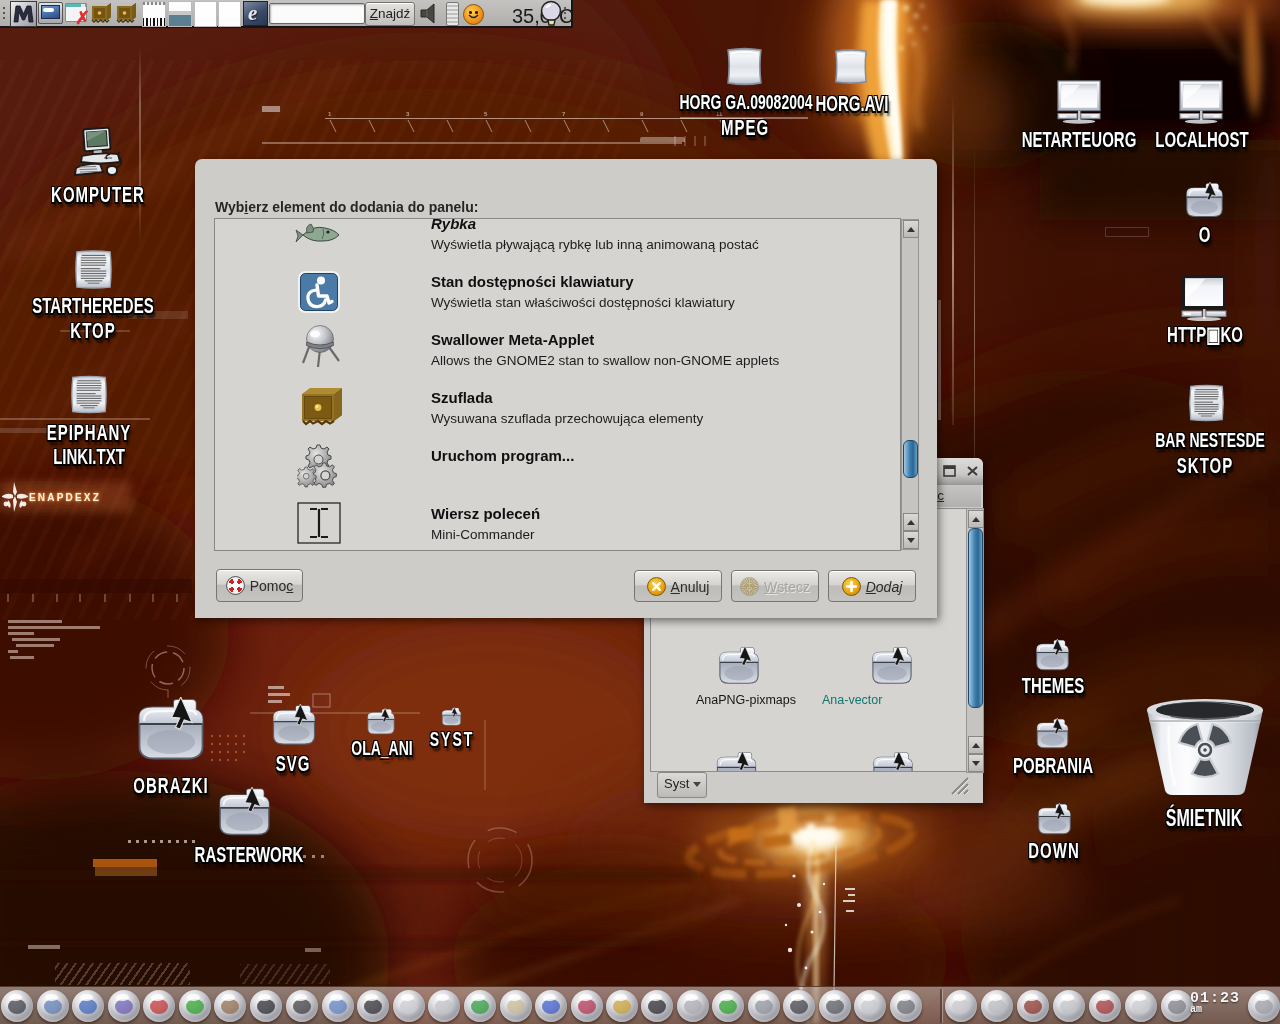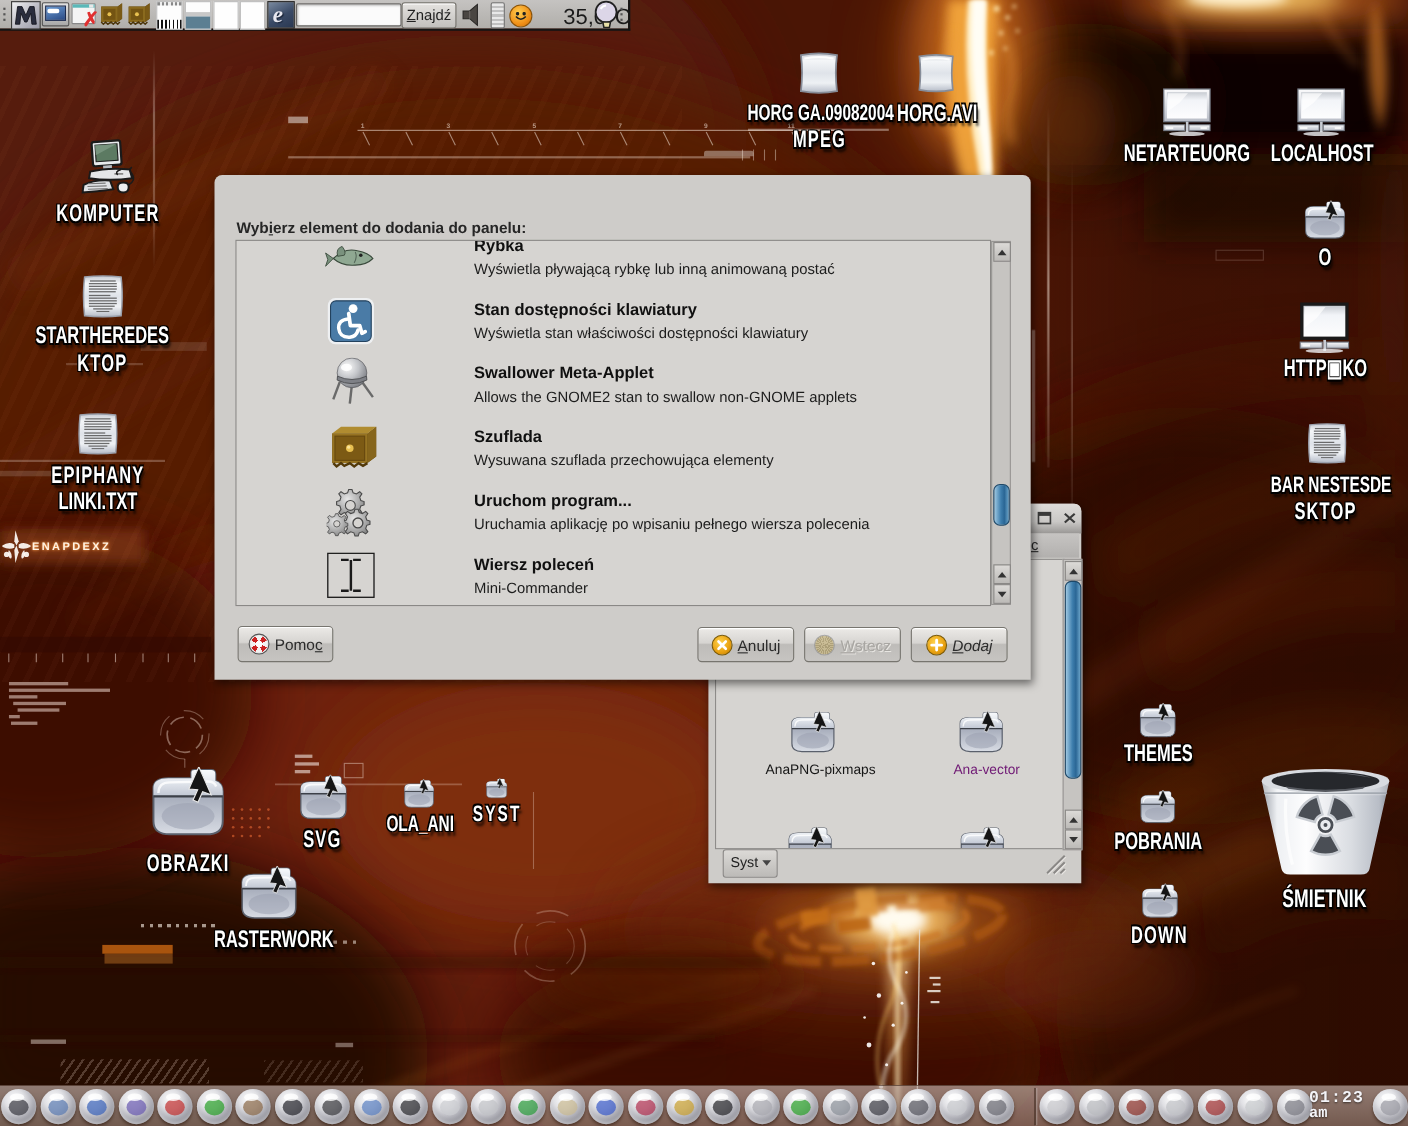--- a/index.html
+++ b/index.html
@@ -526,21 +526,21 @@
     <span style="position:absolute;right:37px;top:3px;font-size:13.5px;color:#2a2a2a;">Pomo<u>c</u></span>
   </div>
   <div class="abs" style="left:6px;top:50px;width:316px;height:262px;background:#d6d4d1;border:1px solid #8e8c8a;overflow:hidden;">
     <svg class="abs" style="left:66px;top:137px;width:44px;height:40px;">
           <use href="#pot" width="44" height="40"></use>
         </svg>
     <div class="abs" style="left:20px;top:184px;width:150px;text-align:center;font-size:12.5px;color:#161616;">AnaPNG-pixmaps</div>
     <svg class="abs" style="left:219px;top:137px;width:44px;height:40px;">
           <use href="#pot" width="44" height="40"></use>
         </svg>
-    <div class="abs" style="left:171px;top:184px;width:150px;text-align:center;font-size:12.5px;color:#701a75;">Ana-vector</div>
+    <div class="abs" style="left:171px;top:184px;width:150px;text-align:left;font-size:12.5px;color:#0f766e;">Ana-vector</div>
     <svg class="abs" style="left:63px;top:242px;width:45px;height:40px;">
           <use href="#pot" width="45" height="40"></use>
         </svg>
     <svg class="abs" style="left:220px;top:242px;width:44px;height:40px;">
           <use href="#pot" width="44" height="40"></use>
         </svg>
   </div>
   <div class="abs" style="left:322px;top:50px;width:16px;height:263px;background:#c6c4c1;border:1px solid #979593;">
     <div class="stp" style="top:1px;">
           <span class="arr" style="border-bottom:5px solid #333;"></span>
@@ -568,21 +568,21 @@
           <path d="M19 9 L9 19"></path>
           <path d="M19 15 L15 19"></path>
         </g>
       </svg>
 </div>
 
 <div class="win" id="dlg" style="left:195px;top:159px;width:742px;height:459px;">
   <div class="abs" style="left:20px;top:40px;font-size:14px;font-weight:bold;color:#262626;">Wyb<u>i</u>erz element do dodania do panelu:</div>
   <div class="abs" id="list" style="left:19px;top:59px;width:685px;height:331px;background:#d6d4d1;border:1px solid #8a8886;overflow:hidden;">
 
-    <div class="rtit" style="top:-4px;">Rybka</div>
+    <div class="rtit" style="top:-4px;font-style:italic;">Rybka</div>
     <div class="rdesc" style="top:18px;">Wyświetla pływającą rybkę lub inną animowaną postać</div>
     <div class="ricon" style="top:4px;left:80px;"><svg width="46" height="22" viewBox="0 0 46 22">
       <path d="M8 12 Q18 2 30 5 Q40 7 44 12 Q38 18 28 18 Q16 19 8 12 Z" fill="#8fa892" stroke="#3a4a3c" stroke-width="1"></path>
       <path d="M12 10 Q10 3 16 1 Q20 6 18 9 Z" fill="#7a927e" stroke="#3a4a3c" stroke-width=".8"></path>
       <path d="M8 12 L1 7 L3 13 L1 19 Z" fill="#7a927e" stroke="#3a4a3c" stroke-width=".8"></path>
       <circle cx="33" cy="9" r="1.6" fill="#222"></circle>
       <path d="M28 6 Q30 11 27 16" stroke="#55685a" stroke-width="1" fill="none"></path>
           </svg></div>
 
     <div class="rtit" style="top:54px;">Stan dostępności klawiatury</div>
@@ -621,21 +621,20 @@
       <path d="M37 9 L45 3 L45 30 L37 36 Z" fill="#86651c"></path>
       <path d="M5 9 L37 9 L45 3 L13 3 Z" fill="#b08c30"></path>
       <rect x="5" y="9" width="32" height="27" fill="#967322"></rect>
       <rect x="7.5" y="11.5" width="27" height="22" fill="#7c5a14" stroke="#66490f" stroke-width="1"></rect>
       <circle cx="21" cy="22.5" r="3.4" fill="#e8c050"></circle>
       <circle cx="20" cy="21.5" r="1.5" fill="#fae49a"></circle>
       <path d="M6 36 l3 3 l4 -3 l3 2.5 l5 -2.5 l4 3 l4 -3 l4 2.5 l4 -2.5" stroke="#52390a" stroke-width="2.2" fill="none"></path>
           </svg></div>
 
     <div class="rtit" style="top:228px;">Uruchom program...</div>
-    <div class="rdesc" style="top:250px;">Uruchamia aplikację po wpisaniu pełnego wiersza polecenia</div>
     <div class="ricon" style="top:224px;"><svg width="46" height="46" viewBox="0 0 46 46">
       <defs>
               <radialGradient id="geag" cx=".4" cy=".35" r=".8">
                 <stop offset="0" stop-color="#e6e6e6"></stop>
                 <stop offset=".7" stop-color="#9a9a9a"></stop>
                 <stop offset="1" stop-color="#6a6a6a"></stop>
               </radialGradient>
             </defs>
       <g fill="url(#geag)" stroke="#4a4a4a" stroke-width="1">
        <path d="M20 2 l3 0 l1 3 l3 1 l3 -2 l2 2 l-2 3 l1 3 l3 1 l0 3 l-3 1 l-1 3 l2 3 l-2 2 l-3 -2 l-3 1 l-1 3 l-3 0 l-1 -3 l-3 -1 l-3 2 l-2 -2 l2 -3 l-1 -3 l-3 -1 l0 -3 l3 -1 l1 -3 l-2 -3 l2 -2 l3 2 l3 -1 Z"></path>
@@ -906,20 +905,20 @@
       <div style="position:absolute;left:1125px;top:3px;width:32px;height:32px;border-radius:50%;background:radial-gradient(circle at 38% 30%,#ffffff,#e0e0e4 30%,#a6a6ae 62%,#787880 85%,#b0b0b8);box-shadow:0 2px 3px rgba(40,20,10,.55),inset 0 -2px 3px rgba(255,255,255,.4);">
         <div style="position:absolute;left:7px;top:9px;width:18px;height:15px;border-radius:50%;background:#c8cacd;opacity:.72;"></div>
         <div style="position:absolute;left:8px;top:4px;width:13px;height:7px;border-radius:50%;background:rgba(255,255,255,.8);"></div>
       </div>
       <div style="position:absolute;left:1161px;top:3px;width:32px;height:32px;border-radius:50%;background:radial-gradient(circle at 38% 30%,#ffffff,#e0e0e4 30%,#a6a6ae 62%,#787880 85%,#b0b0b8);box-shadow:0 2px 3px rgba(40,20,10,.55),inset 0 -2px 3px rgba(255,255,255,.4);">
         <div style="position:absolute;left:7px;top:9px;width:18px;height:15px;border-radius:50%;background:#7a7a82;opacity:.72;"></div>
         <div style="position:absolute;left:8px;top:4px;width:13px;height:7px;border-radius:50%;background:rgba(255,255,255,.8);"></div>
       </div>
       <div style="position:absolute;left:1190px;top:3px;width:52px;height:32px;color:#f4f4f8;font-family:'Liberation Mono',monospace;font-weight:bold;text-align:left;text-shadow:0 1px 2px rgba(0,0,0,.6);">
         <div style="font-size:15px;letter-spacing:1px;">01:23</div>
-        <div style="font-size:14px;margin-top:-3px;">am</div>
+        <div style="font-size:10px;margin-top:-3px;">am</div>
       </div>
       <div style="position:absolute;left:1248px;top:3px;width:32px;height:32px;border-radius:50%;background:radial-gradient(circle at 38% 30%,#ffffff,#e0e0e4 30%,#a6a6ae 62%,#787880 85%,#b0b0b8);box-shadow:0 2px 3px rgba(40,20,10,.55),inset 0 -2px 3px rgba(255,255,255,.4);">
         <div style="position:absolute;left:7px;top:9px;width:18px;height:15px;border-radius:50%;background:#9a9aa2;opacity:.72;"></div>
         <div style="position:absolute;left:8px;top:4px;width:13px;height:7px;border-radius:50%;background:rgba(255,255,255,.8);"></div>
       </div>
     </div>
 </div>
 
 </body></html>

